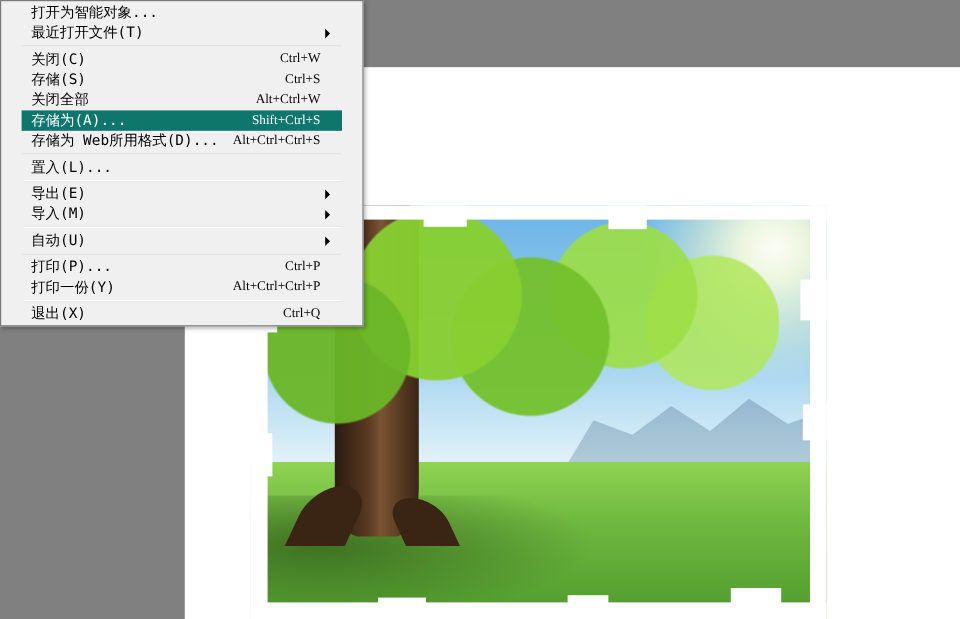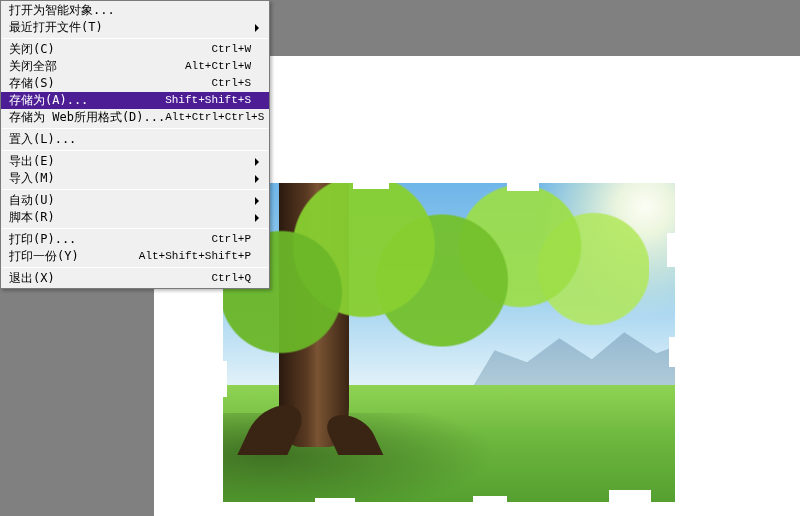--- a/index.html
+++ b/index.html
@@ -104,37 +104,37 @@
   .n2{left:0;top:55%;width:18px;height:36px}
   .n3{right:0;top:18%;width:22px;height:34px}
   .n4{right:0;top:48%;width:20px;height:30px}
   .n5{left:30%;top:0;width:36px;height:18px}
   .n6{left:62%;top:0;width:32px;height:20px}
   .n7{left:22%;bottom:0;width:40px;height:18px}
   .n8{left:55%;bottom:0;width:34px;height:20px}
 
   
   .menu {
-    position:absolute; left:0; top:0; width:270px;
+    position:absolute; left:0; top:0; width:303px;
     background:#f0f0f0; border:1px solid #7a7a7a;
     box-shadow: 2px 2px 3px rgba(0,0,0,.25);
-    padding:1px 0;
+    padding:1px 17px;
   }
   .mi {
     display:flex; justify-content:space-between; align-items:center;
     padding:1px 18px 1px 8px; height:17px; line-height:17px;
     color:#000; white-space:nowrap; position:relative;
   }
   .mi .lbl{ font-family: SimSun, monospace; }
-  .mi .sc{ font-family: Liberation Mono, monospace; font-size:11px; color:#000;}
+  .mi .sc{ font-family: Liberation Serif, serif; font-size:11px; color:#000;}
   .mi.sub::after{
     content:""; position:absolute; right:6px; top:50%; transform:translateY(-50%);
     border:4px solid transparent; border-left-color:#000;
   }
-  .mi.hl{ background:#4c1d95; color:#fff; }
+  .mi.hl{ background:#0f766e; color:#fff; }
   .mi.hl .sc{ color:#fff; }
   .sep{ height:1px; margin:2px 1px; background:#a0a0a0; border-bottom:1px solid #fff;}
 </style>
 </head>
 <body>
 
 <div class="canvas-area">
   <div class="scene">
     <div class="sky"></div>
     <div class="sun"></div>
@@ -165,30 +165,30 @@
     <div class="mi sub">
       <span class="lbl">最近打开文件(T)</span>
       <span class="sc"></span>
     </div>
     <div class="sep"></div>
     <div class="mi">
       <span class="lbl">关闭(C)</span>
       <span class="sc">Ctrl+W</span>
     </div>
     <div class="mi">
+      <span class="lbl">存储(S)</span>
+      <span class="sc">Ctrl+S</span>
+    </div>
+    <div class="mi">
       <span class="lbl">关闭全部</span>
       <span class="sc">Alt+Ctrl+W</span>
     </div>
-    <div class="mi">
-      <span class="lbl">存储(S)</span>
-      <span class="sc">Ctrl+S</span>
-    </div>
     <div class="mi hl">
       <span class="lbl">存储为(A)...</span>
-      <span class="sc">Shift+Shift+S</span>
+      <span class="sc">Shift+Ctrl+S</span>
     </div>
     <div class="mi">
       <span class="lbl">存储为 Web所用格式(D)...</span>
       <span class="sc">Alt+Ctrl+Ctrl+S</span>
     </div>
     <div class="sep"></div>
     <div class="mi">
       <span class="lbl">置入(L)...</span>
       <span class="sc"></span>
     </div>
@@ -199,31 +199,27 @@
     </div>
     <div class="mi sub">
       <span class="lbl">导入(M)</span>
       <span class="sc"></span>
     </div>
     <div class="sep"></div>
     <div class="mi sub">
       <span class="lbl">自动(U)</span>
       <span class="sc"></span>
     </div>
-    <div class="mi sub">
-      <span class="lbl">脚本(R)</span>
-      <span class="sc"></span>
-    </div>
     <div class="sep"></div>
     <div class="mi">
       <span class="lbl">打印(P)...</span>
       <span class="sc">Ctrl+P</span>
     </div>
     <div class="mi">
       <span class="lbl">打印一份(Y)</span>
-      <span class="sc">Alt+Shift+Shift+P</span>
+      <span class="sc">Alt+Ctrl+Ctrl+P</span>
     </div>
     <div class="sep"></div>
     <div class="mi">
       <span class="lbl">退出(X)</span>
       <span class="sc">Ctrl+Q</span>
     </div>
   </div>
 
 </body></html>

